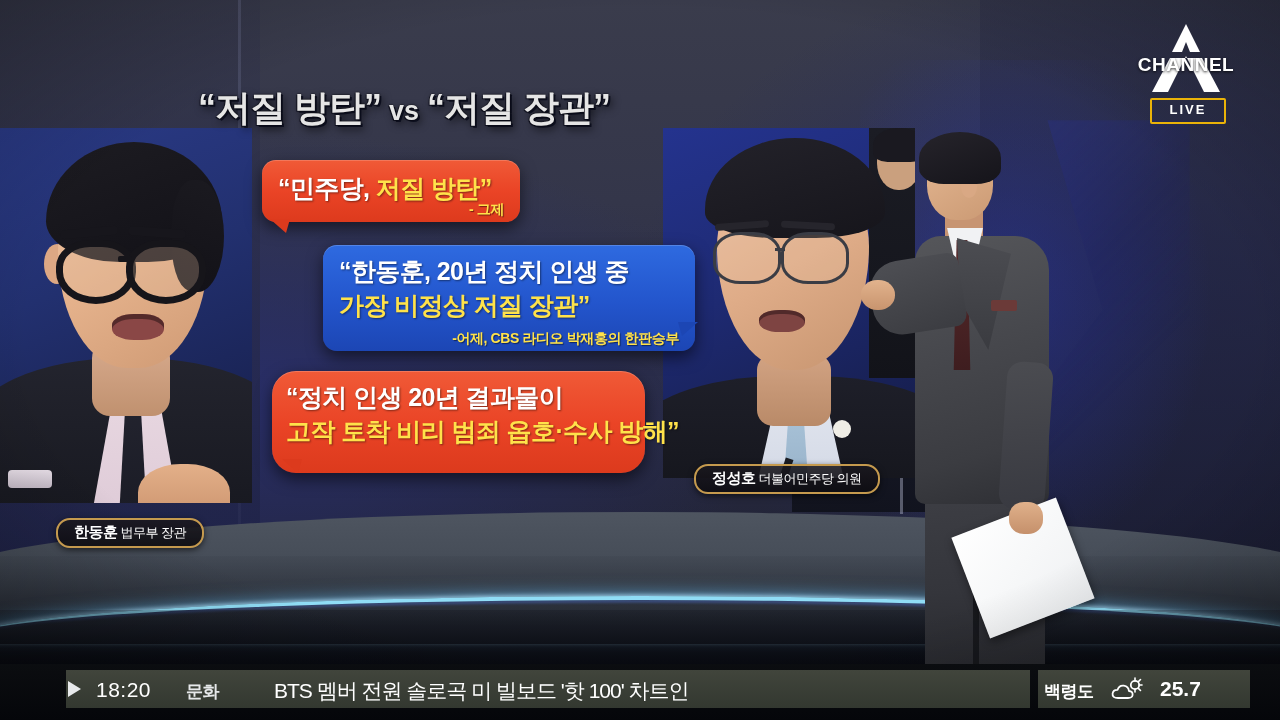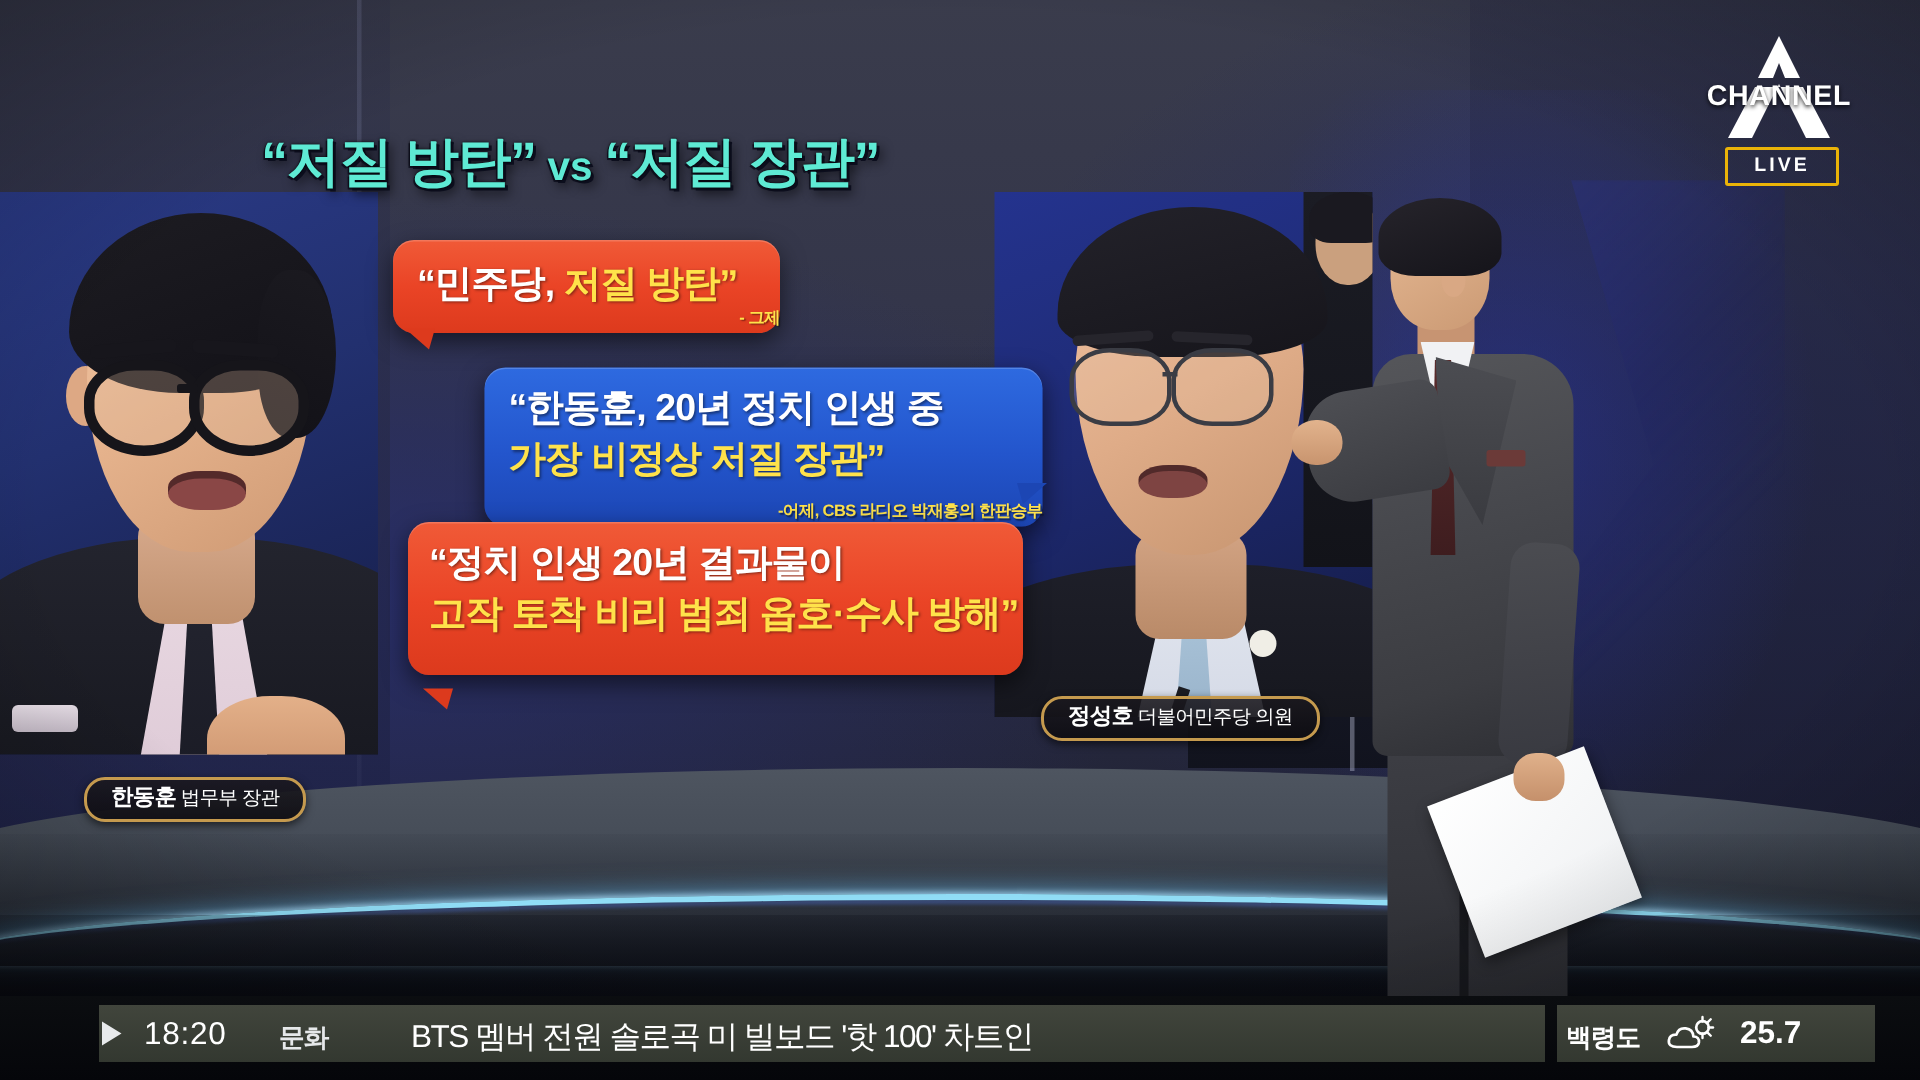--- a/index.html
+++ b/index.html
@@ -198,39 +198,40 @@
     position:absolute;left:206px;top:0;width:60px;height:250px;
     background:linear-gradient(180deg,#1b1c24 0%,#16171e 60%,#121319 100%);
   }
   .pr-p2head{position:absolute;left:214px;top:6px;width:44px;height:56px;background:#caa07e;border-radius:48%;}
   .pr-p2hair{position:absolute;left:210px;top:0;width:52px;height:34px;background:#1a1920;border-radius:50% 50% 28% 28%;}
 
   
   .headline{
     position:absolute;left:0;top:84px;width:760px;
     text-align:center;font-size:36px;font-weight:bold;letter-spacing:-1px;
-    color:#5eead4;white-space:nowrap;
+    color:#e5e5e5;white-space:nowrap;
     text-shadow:
       0 0 2px rgba(0,0,0,.9), 2px 2px 0 rgba(12,14,30,.95),
       -1px 1px 0 rgba(12,14,30,.8), 3px 4px 8px rgba(0,0,0,.75);
+    padding-left: 24px;
   }
   .headline .vs{font-size:27px;margin:0 8px;letter-spacing:0;}
 
   
   .bubble{
     position:absolute;border-radius:14px;
     box-shadow:0 6px 16px rgba(0,0,0,.55), inset 0 1px 0 rgba(255,255,255,.18);
   }
   .bubble .ln{
     font-weight:bold;letter-spacing:-.6px;white-space:nowrap;
     text-shadow:1px 1px 2px rgba(0,0,0,.45);
   }
   .bubble .attrib{
-    position:absolute;right:0;bottom:3px;
-    font-size:11px;font-weight:bold;color:#ffe24a;letter-spacing:-.4px;
+    position:absolute;right:16px;bottom:3px;
+    font-size:14px;font-weight:bold;color:#ffe24a;letter-spacing:-.4px;
     white-space:nowrap;text-shadow:1px 1px 1px rgba(0,0,0,.5);
   }
   .tail{position:absolute;width:0;height:0;}
 
   
   #b1{
     left:262px;top:160px;width:258px;height:62px;
     background:linear-gradient(180deg,#f05a37 0%,#ea4426 50%,#dd3a1d 100%);
   }
   #b1 .ln{position:absolute;left:16px;top:12px;font-size:25px;color:#fff;}
@@ -250,22 +251,23 @@
   #b2 .ln.l1{top:10px;}
   #b2 .ln.l2{top:44px;color:#ffe24a;}
   #b2-tail{
     left:678px;top:322px;
     border-right:16px solid transparent;border-left:4px solid transparent;
     border-top:14px solid #1c46b4;
   }
 
   
   #b3{
-    left:272px;top:348px;width:410px;height:102px;
+    left:272px;top:371px;width:373px;height:102px;
     background:linear-gradient(180deg,#f05a37 0%,#ea4426 52%,#dc3a1d 100%);
+    border-radius:24px;
   }
   #b3 .ln{position:absolute;left:14px;font-size:25px;}
   #b3 .ln.l1{top:10px;color:#fff;}
   #b3 .ln.l2{top:44px;color:#ffe24a;}
   #b3-tail{
     left:282px;top:459px;
     border-left:16px solid transparent;border-right:4px solid transparent;
     border-top:14px solid #dc3a1d;
   }
 

